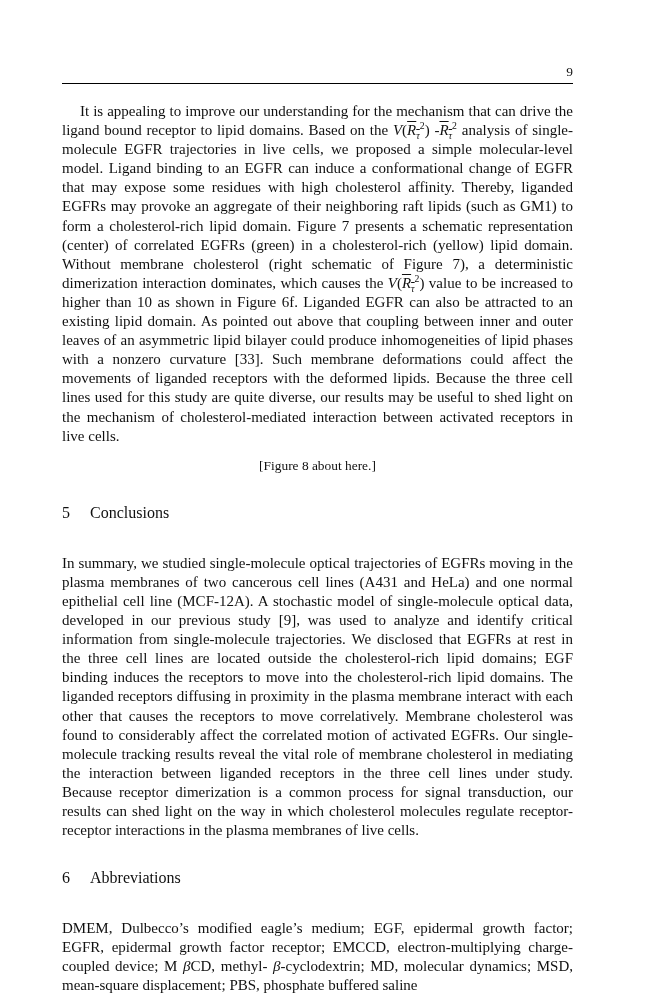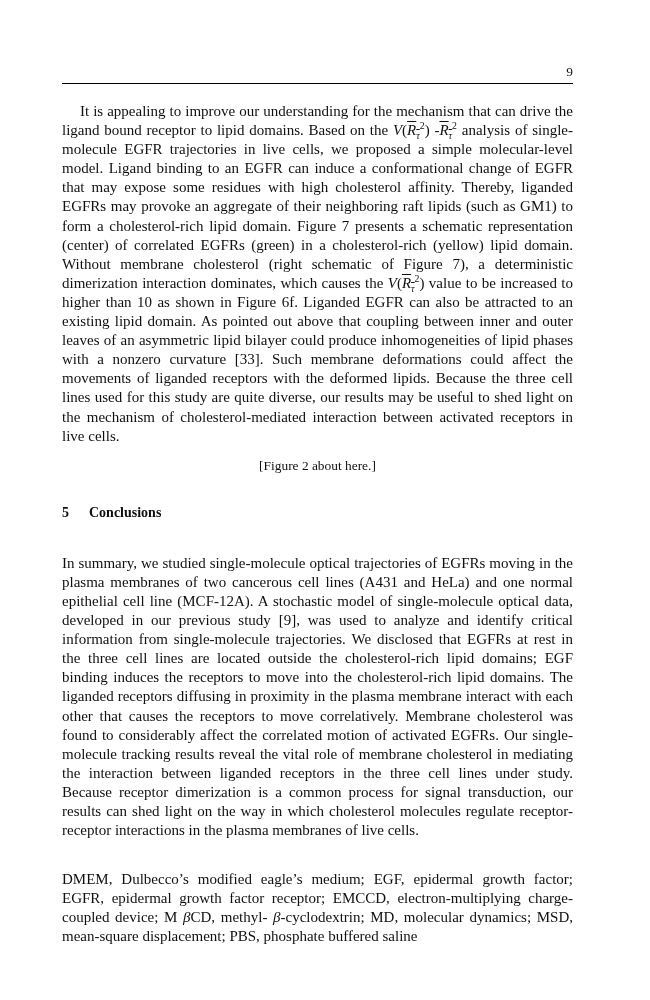--- a/index.html
+++ b/index.html
@@ -39,22 +39,22 @@
   .first-par { margin-top: 18px; }
   .indent { text-indent: 18px; }
   .figure-note {
     margin: 10px 0 0 0;
     text-align: center;
     font-size: 13.4px;
     line-height: 19.1px;
   }
   .section-heading {
     margin: 27px 0 0 0;
-    font-size: 14px;
-    font-weight: bold;
+    font-size: 16px;
+    font-weight: normal;
     line-height: 22px;
     font-family: "Liberation Serif", serif;
   }
   .sec-num { margin-right: 20px; }
   .after-heading { margin-top: 30px; }
   .math { font-style: italic; }
   .over {
     text-decoration: overline;
     text-decoration-thickness: 1px;
   }
@@ -71,24 +71,27 @@
 <div class="page">
 
   <div class="page-header">
     <span class="page-number">9</span>
   </div>
 
   <div class="header-rule"></div>
 
   <p class="body-par first-par indent"><span>It is appealing to improve our understanding for the mechanism that can drive the ligand bound receptor to lipid domains. Based on the </span><span class="math">V</span><span>(</span><span class="math over">R<sub>τ</sub></span><span><sup>2</sup></span><span>) -</span><span class="math over">R<sub>τ</sub></span><span><sup>2</sup></span><span> analysis of single-molecule EGFR trajectories in live cells, we proposed a simple molecular-level model. Ligand binding to an EGFR can induce a conformational change of EGFR that may expose some residues with high cholesterol affinity. Thereby, liganded EGFRs may provoke an aggregate of their neighboring raft lipids (such as GM1) to form a cholesterol-rich lipid domain. Figure 7 presents a schematic representation (center) of correlated EGFRs (green) in a cholesterol-rich (yellow) lipid domain. Without membrane cholesterol (right schematic of Figure 7), a deterministic dimerization interaction dominates, which causes the </span><span class="math">V</span><span>(</span><span class="math over">R<sub>τ</sub></span><span><sup>2</sup></span><span>)</span><span> value to be increased to higher than 10 as shown in Figure 6f. Liganded EGFR can also be attracted to an existing lipid domain. As pointed out above that coupling between inner and outer leaves of an asymmetric lipid bilayer could produce inhomogeneities of lipid phases with a nonzero curvature [33]. Such membrane deformations could affect the movements of liganded receptors with the deformed lipids. Because the three cell lines used for this study are quite diverse, our results may be useful to shed light on the mechanism of cholesterol-mediated interaction between activated receptors in live cells.</span></p>
 
-  <p class="figure-note">[Figure 2 about here.]</p>
+  <p class="figure-note">[Figure 8 about here.]</p>
 
   <h2 class="section-heading">
     <span class="sec-num">5</span><span class="sec-title">Conclusions</span>
   </h2>
 
   <p class="body-par after-heading">In summary, we studied single-molecule optical trajectories of EGFRs moving in the plasma membranes of two cancerous cell lines (A431 and HeLa) and one normal epithelial cell line (MCF-12A). A stochastic model of single-molecule optical data, developed in our previous study [9], was used to analyze and identify critical information from single-molecule trajectories. We disclosed that EGFRs at rest in the three cell lines are located outside the cholesterol-rich lipid domains; EGF binding induces the receptors to move into the cholesterol-rich lipid domains. The liganded receptors diffusing in proximity in the plasma membrane interact with each other that causes the receptors to move correlatively. Membrane cholesterol was found to considerably affect the correlated motion of activated EGFRs. Our single-molecule tracking results reveal the vital role of membrane cholesterol in mediating the interaction between liganded receptors in the three cell lines under study. Because receptor dimerization is a common process for signal transduction, our results can shed light on the way in which cholesterol molecules regulate receptor-receptor interactions in the plasma membranes of live cells.</p>
 
+  <h2 class="section-heading">
+    <span class="sec-num">6</span><span class="sec-title">Abbreviations</span>
+  </h2>
 
   <p class="body-par after-heading"><span>DMEM, Dulbecco’s modified eagle’s medium; EGF, epidermal growth factor; EGFR, epidermal growth factor receptor; EMCCD, electron-multiplying charge-coupled device; M </span><span class="math">β</span><span>CD, methyl- </span><span class="math">β</span><span>-cyclodextrin; MD, molecular dynamics; MSD, mean-square displacement; PBS, phosphate buffered saline</span></p>
 
 </div>
 
 </body></html>

